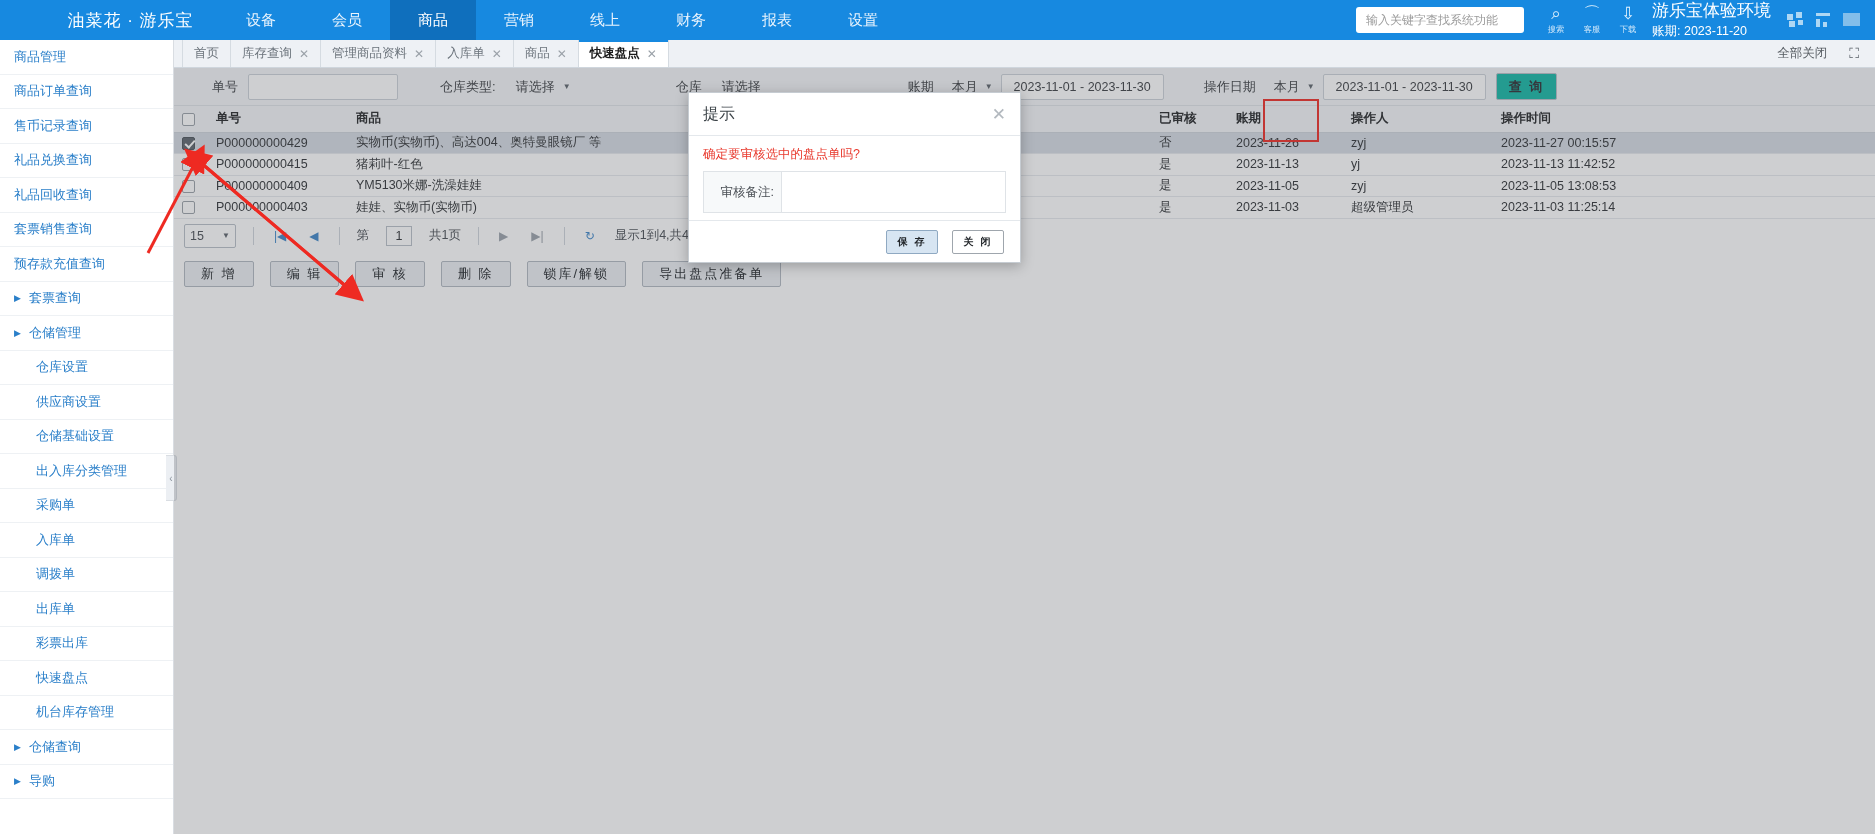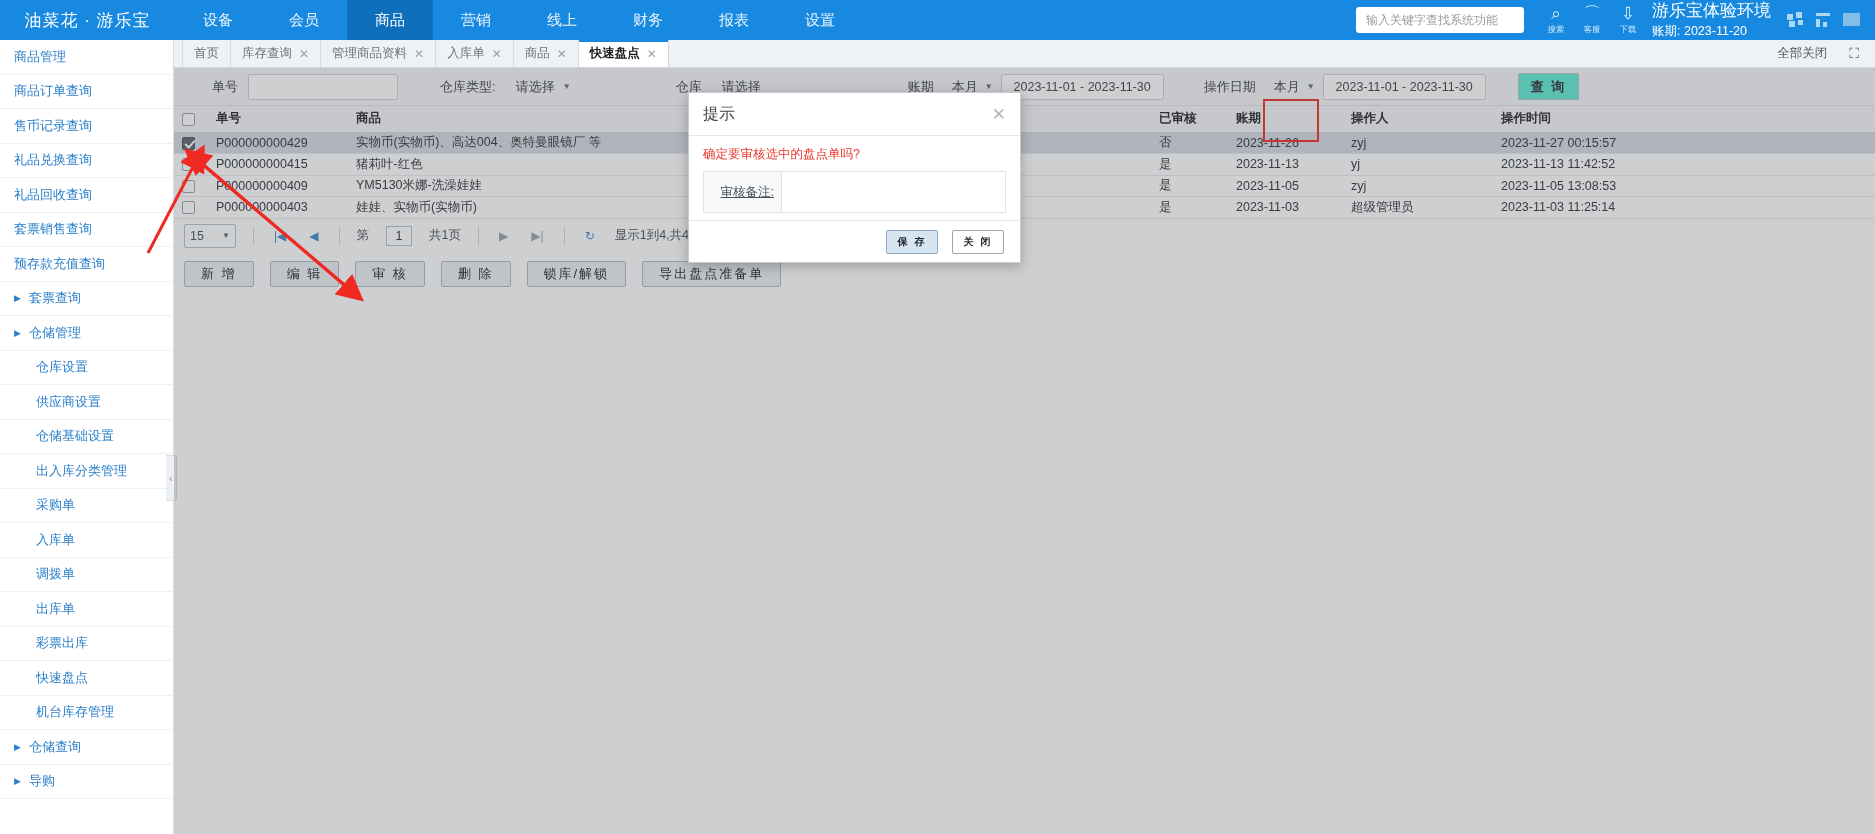--- a/index.html
+++ b/index.html
@@ -17,20 +17,21 @@
   .topbar {
     position: absolute; left: 0; top: 0; width: 1875px; height: 40px;
     background: #1789e0;
     display: flex; align-items: stretch;
     color: #fff;
   }
   .brand {
     display: flex; align-items: center; justify-content: center;
     width: 175px; font-size: 17px; letter-spacing: 1px; font-weight: 400;
     color: #ffffff;
+    margin-left: 43px;
   }
   .navitem {
     display: flex; align-items: center; justify-content: center;
     padding: 0 28px; font-size: 15px; color: #eaf4fd; cursor: pointer;
   }
   .navitem.active { background: #0f6fbd; color: #ffffff; }
   .topbar-right {
     margin-left: auto; display: flex; align-items: center; padding-right: 6px;
   }
   .search-box {
@@ -127,23 +128,23 @@
   .fdate {
     height: 26px; background: #ffffff; border: 1px solid #ccd2d8; border-radius: 2px;
     display: flex; align-items: center; padding: 0 12px; font-size: 12.5px; color: #3c3f43;
     cursor: pointer; white-space: nowrap;
   }
   .fminisel {
     height: 26px; display: flex; align-items: center; gap: 7px; padding: 0 8px;
     font-size: 13px; cursor: pointer; color: #3c3f43; text-align: center;
   }
   .btn-query {
-    height: 27px; min-width: 56px; background: #5eead4; border: 1px solid #b9c0c8;
+    height: 27px; min-width: 56px; background: #14b8a6; border: 1px solid #b9c0c8;
     border-radius: 2px; display: flex; align-items: center; justify-content: center;
-    font-size: 13px; color: #2b2f33; cursor: pointer; margin-left: 32px; padding: 0 12px;
+    font-size: 13px; color: #2b2f33; cursor: pointer; margin-left: 10px; padding: 0 12px;
     font-weight: bold; letter-spacing: 2px;
   }
 
   
   table.grid { width: 100%; border-collapse: collapse; table-layout: fixed; }
   table.grid th {
     height: 26px; background: #f4f6f8; border-bottom: 1px solid #cfd5db;
     text-align: left; font-size: 12.5px; color: #242628; font-weight: bold;
     padding: 0 8px;
   }
@@ -210,21 +211,20 @@
   .modal-x {
     margin-left: auto; font-size: 17px; color: #b3b9bf; cursor: pointer; line-height: 1;
   }
   .modal-body { padding: 10px 14px 0 14px; }
   .modal-msg { color: #e8382c; font-size: 12.5px; margin-bottom: 8px; }
   .form-row { display: flex; border: 1px solid #dfe3e7; }
   .form-lab {
     width: 78px; background: #f7f9fa; display: flex; align-items: center;
     justify-content: flex-end; padding-right: 7px; font-size: 12.5px; color: #4a4f55;
     border-right: 1px solid #dfe3e7;
-    text-decoration: underline;
   }
   .form-ta {
     flex: 1; height: 40px; border: none; outline: none; resize: none;
     font-family: "Liberation Sans", sans-serif; font-size: 12.5px; padding: 4px 6px;
   }
   .modal-foot {
     position: absolute; left: 0; bottom: 0; width: 100%; height: 42px;
     border-top: 1px solid #e4e8ec; display: flex; align-items: center;
     justify-content: flex-end; gap: 14px; padding-right: 16px;
   }

